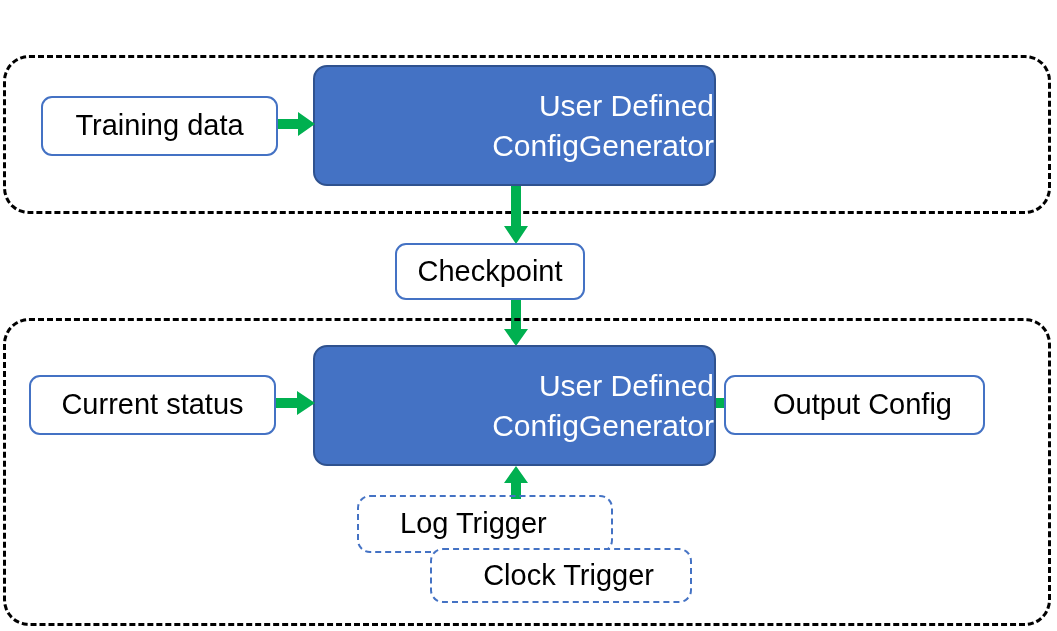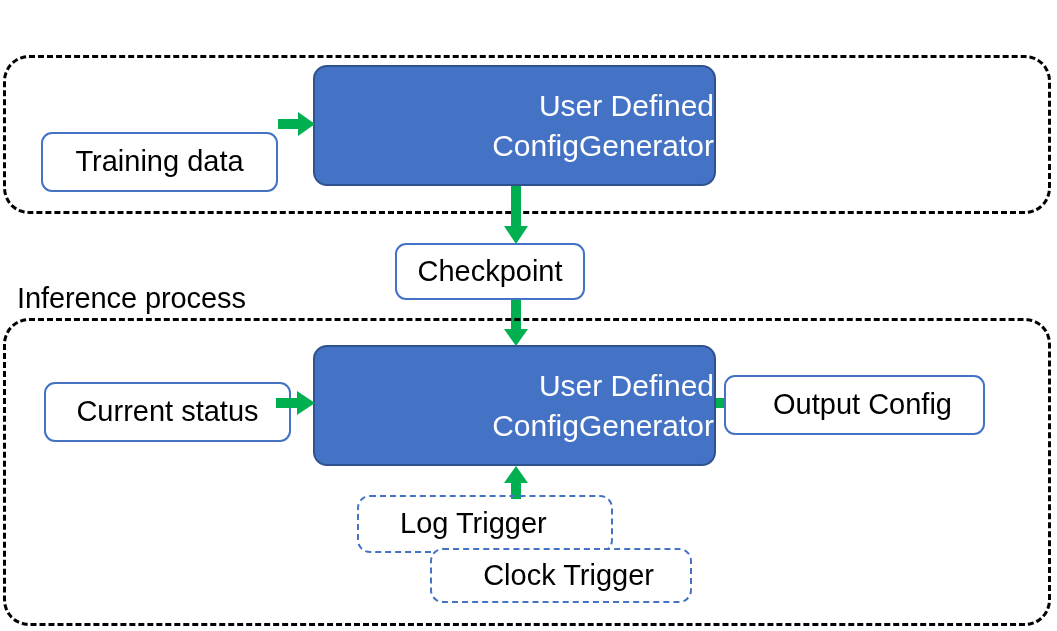--- a/index.html
+++ b/index.html
@@ -50,23 +50,23 @@
     border: 2px solid #4472c4;
     border-radius: 11px;
     display: flex;
     align-items: center;
     justify-content: center;
     color: #000000;
     font-size: 29px;
     line-height: 1.1;
     white-space: nowrap;
   }
-  #node-training-data  { left: 41px;  top: 96px;  width: 237px; height: 60px; margin-top: 36px; }
+  #node-training-data  { left: 41px;  top: 96px;  width: 237px; height: 60px; }
   #node-checkpoint     { left: 395px; top: 243px; width: 190px; height: 57px; }
-  #node-current-status { left: 44px;  top: 375px; width: 247px; height: 60px; margin-top: 7px; }
+  #node-current-status { left: 29px;  top: 375px; width: 247px; height: 60px; }
   #node-output-config  { left: 724px; top: 375px; width: 261px; height: 60px; padding-left: 16px; }
 
   
   .node-blue {
     position: absolute;
     box-sizing: border-box;
     background: #4472c4;
     border: 2px solid #2f528f;
     border-radius: 14px;
     display: flex;
@@ -144,21 +144,20 @@
   </div>
 
   <div class="arrow" id="arrow-checkpoint-to-generator">
     <svg width="28" height="48" viewBox="0 0 28 48">
       <path d="M9,0 L19,0 L19,29 L26,29 L14,46 L2,29 L9,29 Z" fill="#00B050"></path>
     </svg>
   </div>
 
   <div class="node-plain" id="node-checkpoint">Checkpoint</div>
 
-  <div class="section-label" id="label-inference">Inference process</div>
 
   <div class="process-container" id="container-inference"></div>
 
   <div class="node-plain" id="node-current-status">Current status</div>
 
   <div class="node-blue" id="node-generator-inference">
     <span>User Defined</span>
     <span>ConfigGenerator</span>
   </div>
 

